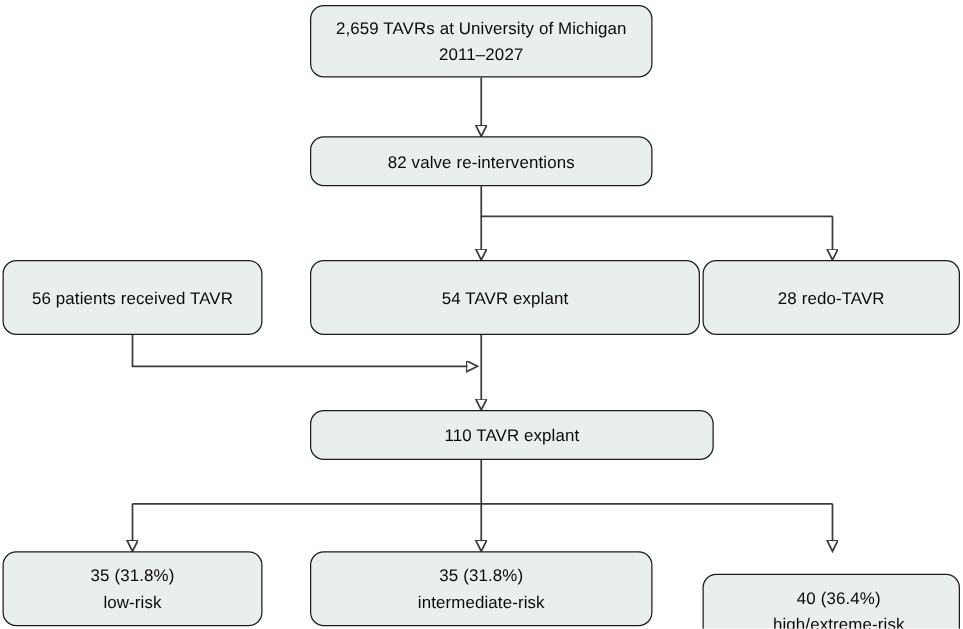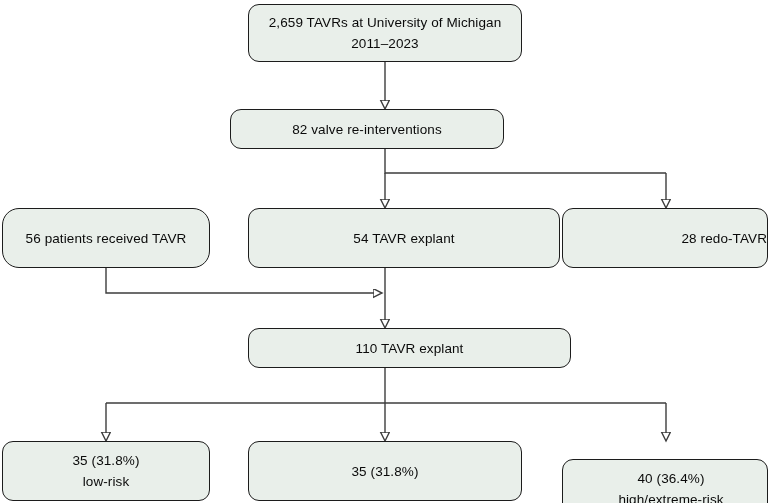--- a/index.html
+++ b/index.html
@@ -32,24 +32,24 @@
     border-radius:11px;
     display:flex;flex-direction:column;
     align-items:center;justify-content:center;
     text-align:center;
     font-size:13.5px;line-height:21px;
     letter-spacing:0.1px;
   }
   .node span{display:block;white-space:nowrap;}
   
   .n-total        {left:248px; top:4px;   width:274px; height:58px;}
-  .n-reint        {left:230px; top:109px; width:274px; height:40px;}
-  .n-outside      {left:2px;   top:208px; width:208px; height:60px;border-radius:17px;}
+  .n-reint        {left:248px; top:109px; width:274px; height:40px;}
+  .n-outside      {left:2px;   top:208px; width:208px; height:60px;}
   .n-explant54    {left:248px; top:208px; width:312px; height:60px;}
-  .n-redo28       {left:562px; top:208px; width:206px; height:60px;align-items:flex-end;}
+  .n-redo28       {left:562px; top:208px; width:206px; height:60px;}
   .n-explant110   {left:248px; top:328px; width:323px; height:40px;}
   .n-low          {left:2px;   top:441px; width:208px; height:60px;}
   .n-inter        {left:248px; top:441px; width:274px; height:60px;}
   .n-high         {left:562px; top:459px; width:206px; height:60px;padding-left:12px;}
 </style>
 </head>
 <body>
 
 <div class="canvas">
 
@@ -72,21 +72,21 @@
 
     <path d="M385,368 V403"></path>
     <path d="M106,403 H666"></path>
     <path d="M106,403 V433" marker-end="url(#arrow)"></path>
     <path d="M385,403 V433" marker-end="url(#arrow)"></path>
     <path d="M666,403 V433" marker-end="url(#arrow)"></path>
   </svg>
 
   <div class="node n-total">
     <span>2,659 TAVRs at University of Michigan</span>
-    <span>2011–2023</span>
+    <span>2011–2027</span>
   </div>
 
   <div class="node n-reint">
     <span>82 valve re-interventions</span>
   </div>
 
   <div class="node n-outside">
     <span>56 patients received TAVR</span>
   </div>
 
@@ -102,20 +102,21 @@
     <span>110 TAVR explant</span>
   </div>
 
   <div class="node n-low">
     <span>35 (31.8%)</span>
     <span>low-risk</span>
   </div>
 
   <div class="node n-inter">
     <span>35 (31.8%)</span>
+    <span>intermediate-risk</span>
   </div>
 
   <div class="node n-high">
     <span>40 (36.4%)</span>
     <span>high/extreme-risk</span>
   </div>
 
 </div>
 
 </body></html>

